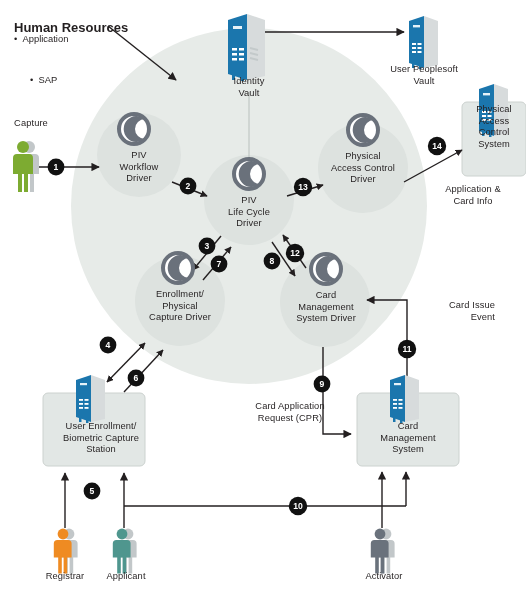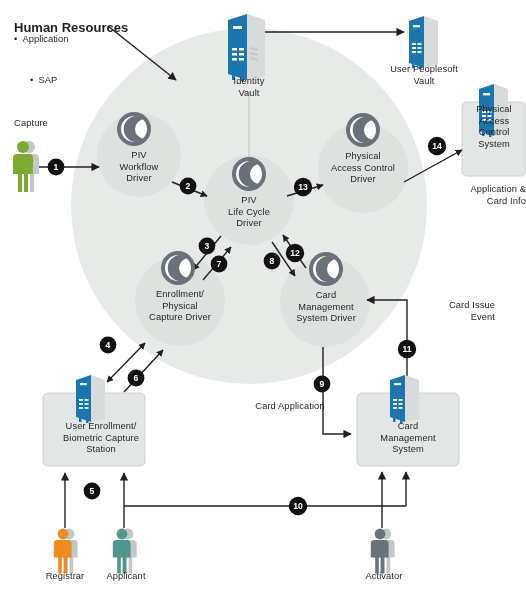--- a/index.html
+++ b/index.html
@@ -347,23 +347,24 @@
   <div>Capture Driver</div>
 </div>
 <div class="lbl" style="left:273px;top:290px;width:106px;">
   <div>Card</div>
   <div>Management</div>
   <div>System Driver</div>
 </div>
 
 <div class="lbl" style="left:232px;top:401px;width:116px;">
   <div>Card Application</div>
+  <div>Request (CPR)</div>
 </div>
 <div class="lbl" style="left:415px;top:300px;width:80px;text-align:right;">
   <div>Card Issue</div>
   <div>Event</div>
 </div>
-<div class="lbl" style="left:452px;top:184px;width:74px;text-align:right;">
+<div class="lbl" style="left:436px;top:184px;width:74px;">
   <div>Application &amp;</div>
   <div>Card Info</div>
 </div>
 
 </div>
 
 </body></html>

